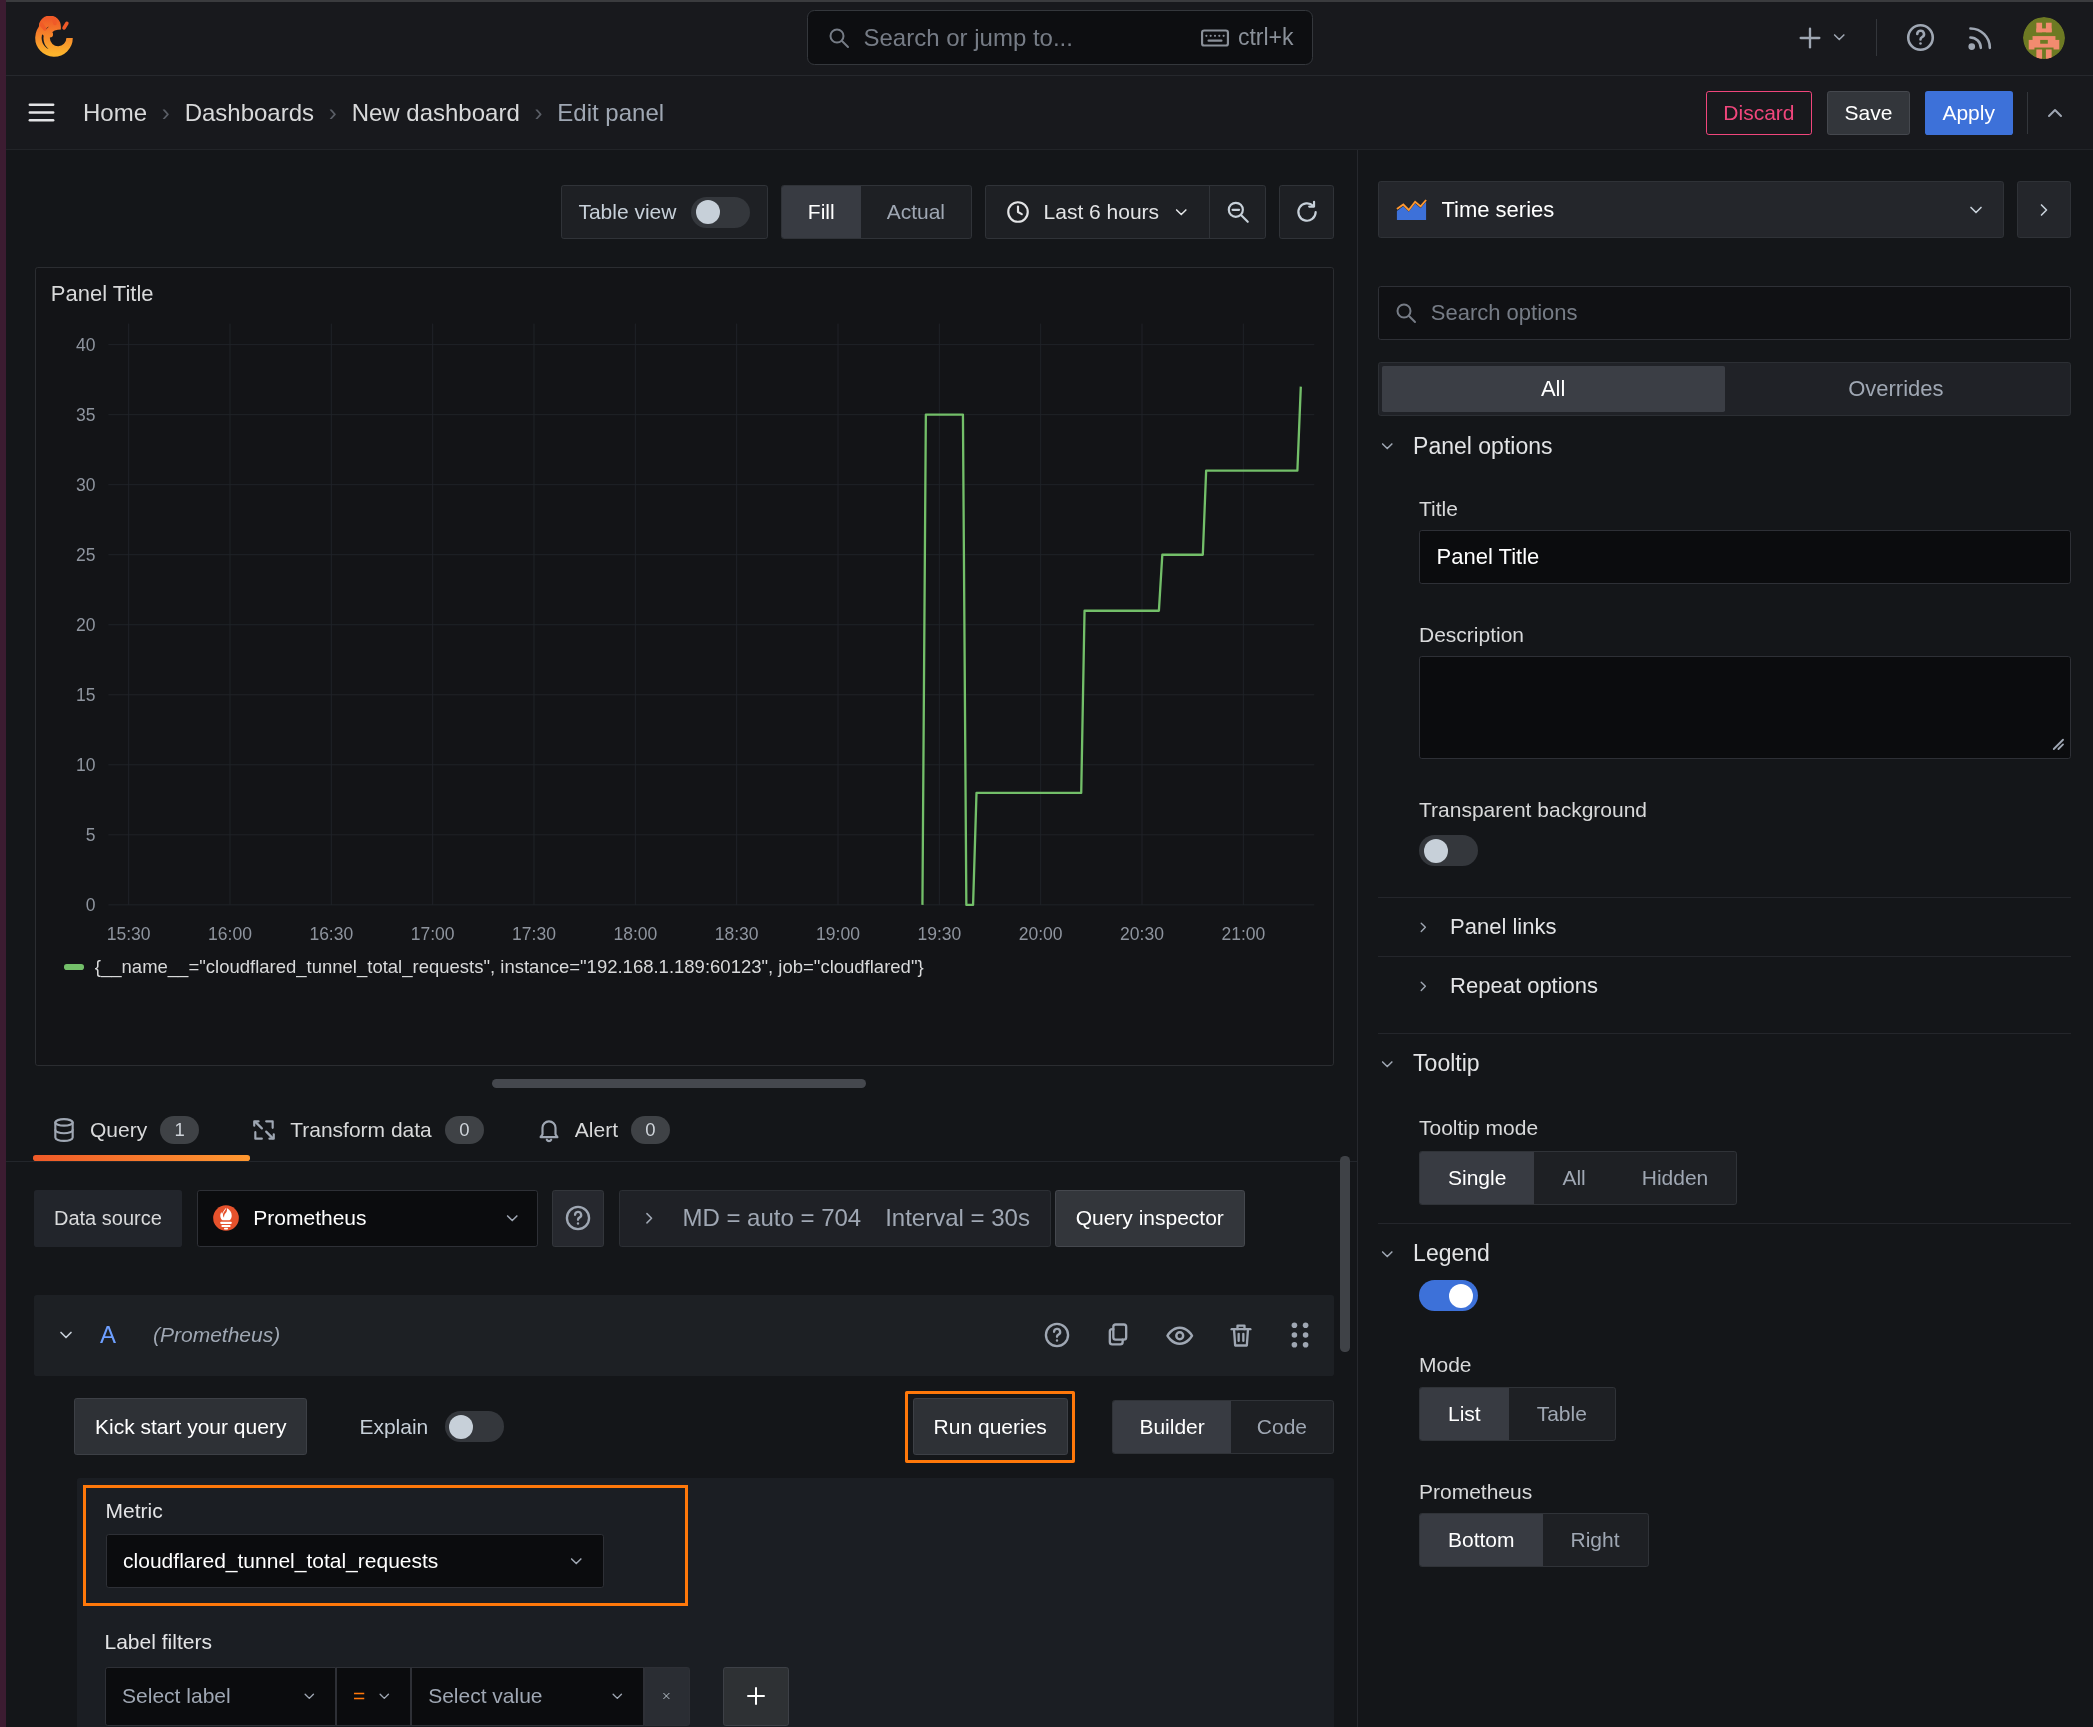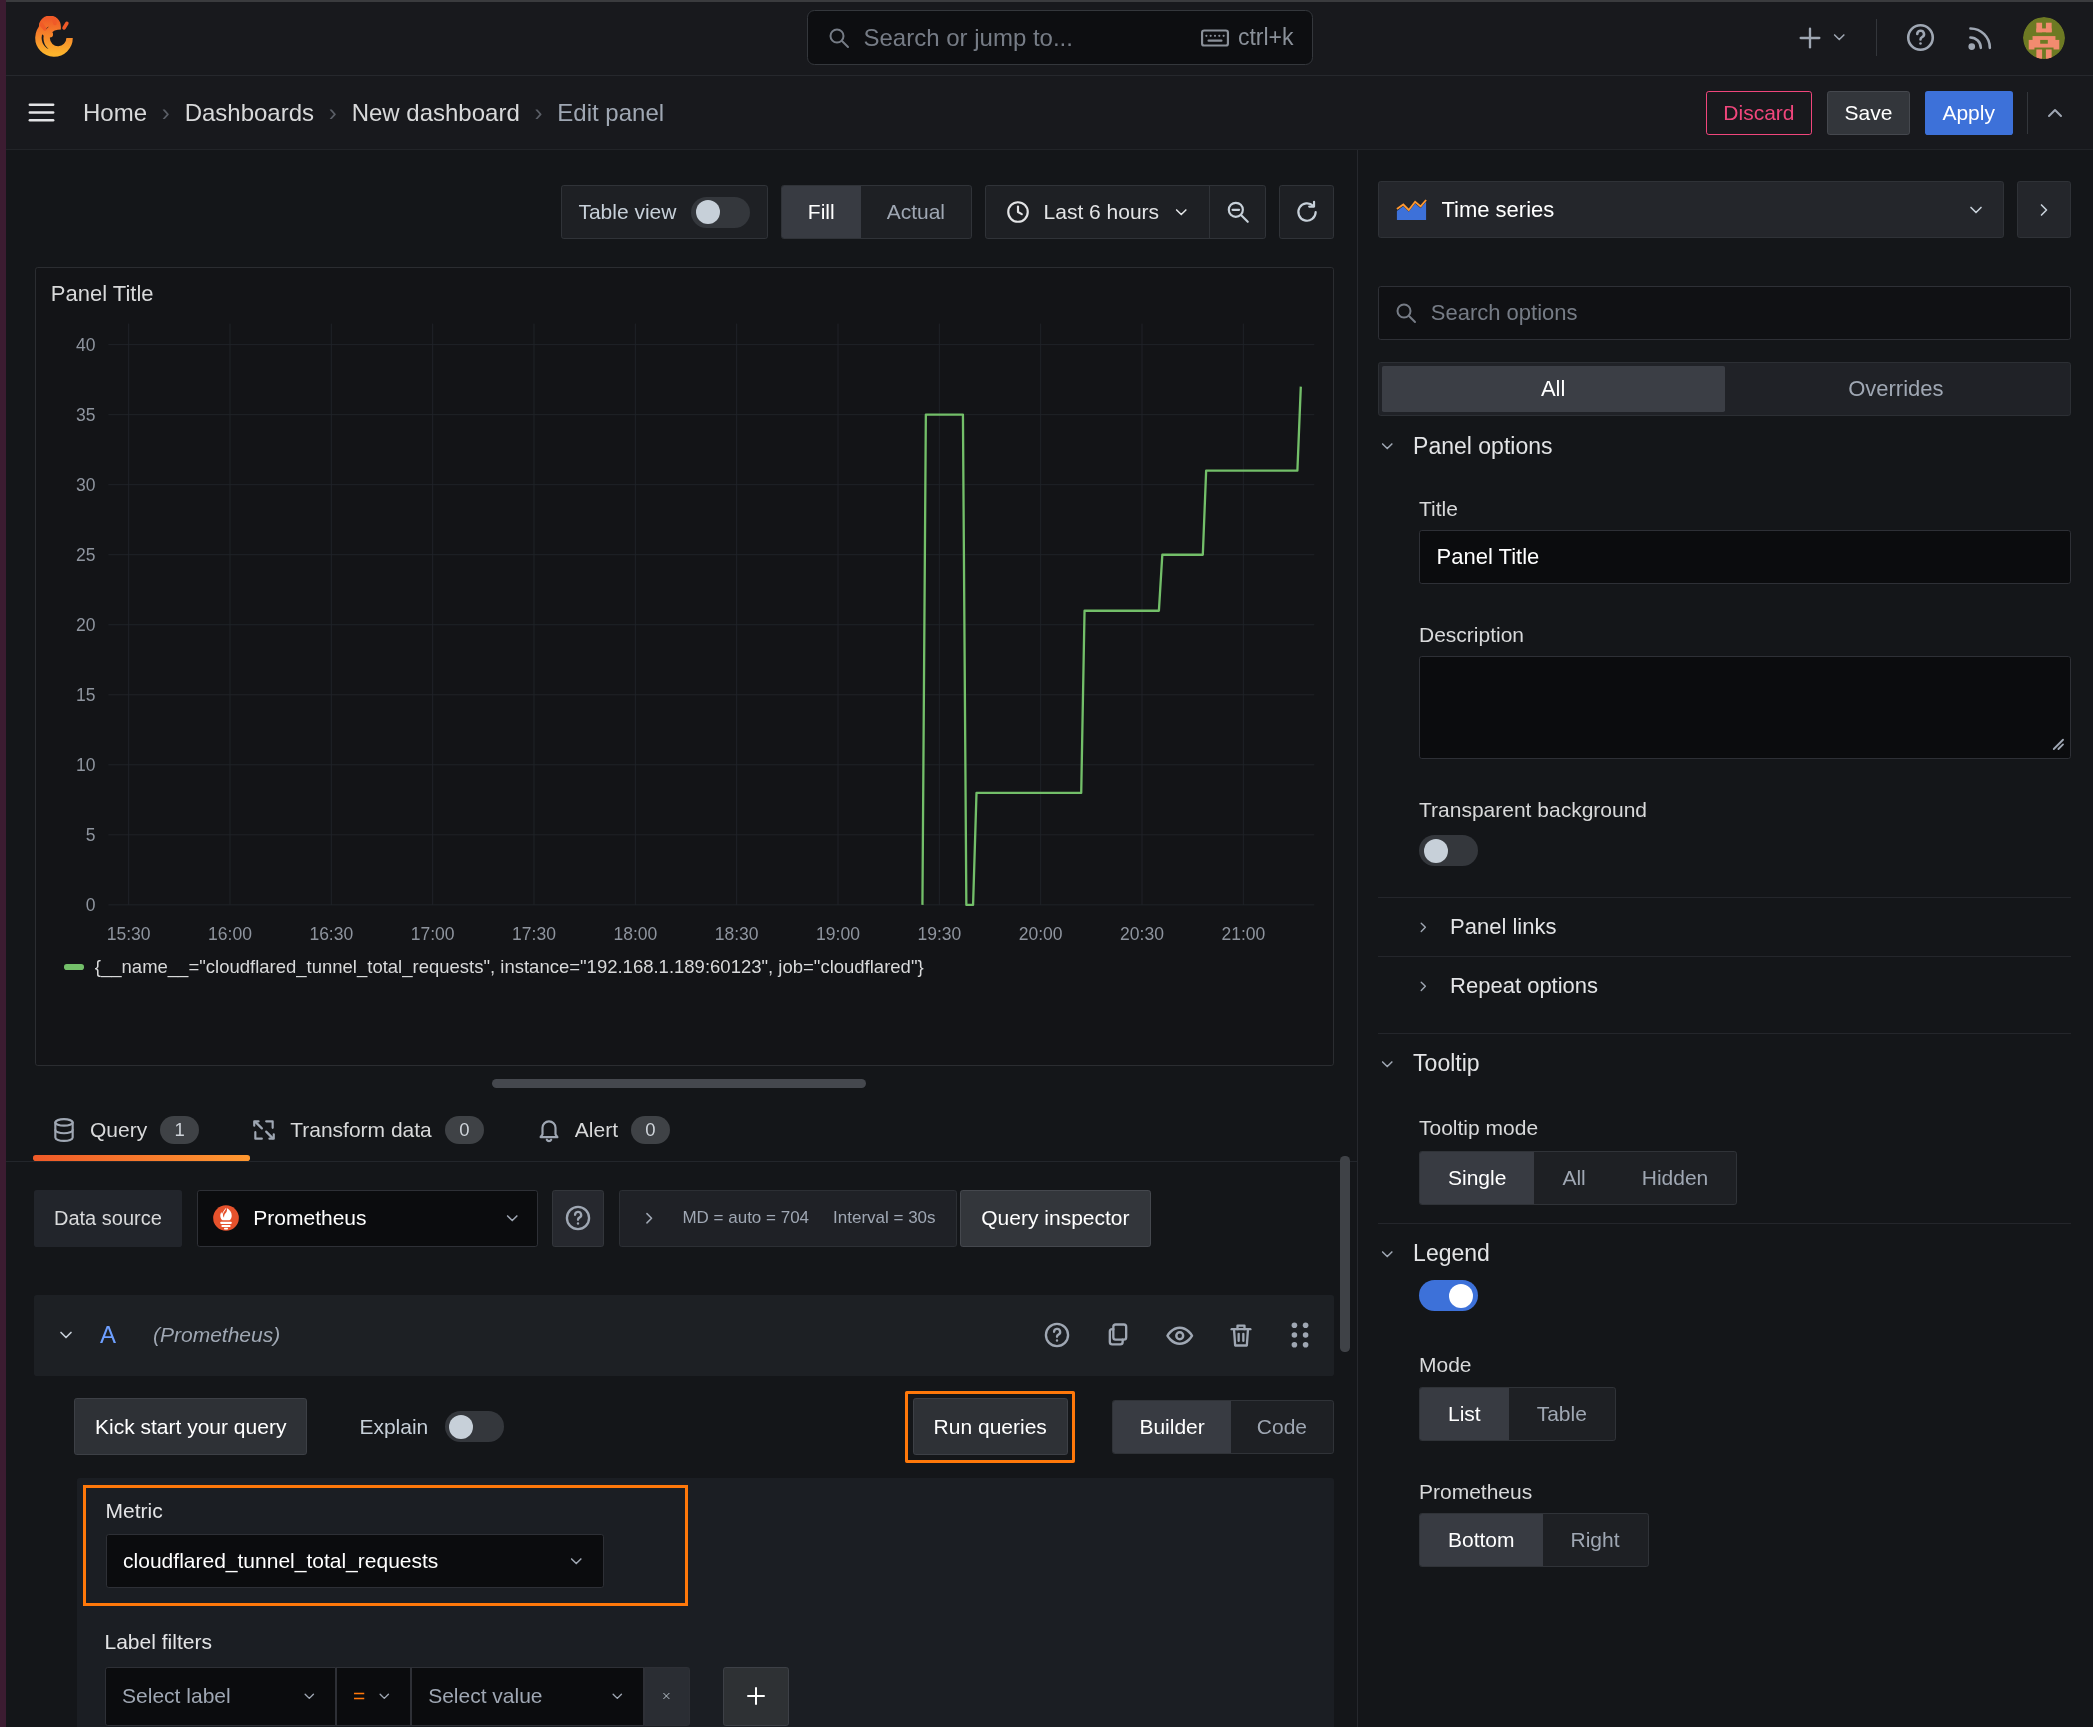--- a/index.html
+++ b/index.html
@@ -67,21 +67,21 @@
   .qtab .ticon{color:#9fa7b3;}
   .badge{background:#3f4246;color:#cfd4da;border-radius:14px;min-width:39px;height:28px;display:inline-flex;align-items:center;justify-content:center;font-size:18.5px;padding:0 9.2px;}
   .tab-underline{position:absolute;left:-18.5px;bottom:0;height:5.5px;width:217px;border-radius:2.8px;background:linear-gradient(90deg,#f05a28,#ff9830);}
   .tabs-border{border-bottom:0.9px solid #23262b;margin-top:0;}
 
   .ds-row{margin:28px 0 0 34px;display:flex;align-items:center;gap:3.7px;height:57px;}
   .ds-label{height:57px;background:#22252b;border-radius:2.8px;display:flex;align-items:center;padding:0 20px;font-size:20px;color:#d8d9da;}
   .ds-select{height:57px;width:341px;background:#0b0c0e;border:0.9px solid #2e3036;border-radius:2.8px;display:flex;align-items:center;gap:13px;padding:0 14.8px;font-size:21px;color:#ffffff;cursor:pointer;margin-left:11px;}
   .ds-select .chev{margin-left:auto;color:#9fa7b3;}
   .help-sq{width:52px;height:57px;margin-left:11px;background:#26282e;border:0.9px solid #33363b;border-radius:2.8px;display:flex;align-items:center;justify-content:center;color:#9fa7b3;cursor:pointer;}
-  .stats-group{height:57px;margin-left:11px;background:#1f2126;border:0.9px solid #2c2f34;border-radius:2.8px;display:flex;align-items:center;gap:24px;padding:0 20px;color:#9fa7b3;font-size:17px;}
+  .stats-group{height:57px;margin-left:11px;background:#1f2126;border:0.9px solid #2c2f34;border-radius:2.8px;display:flex;align-items:center;gap:24px;padding:0 20px;color:#9fa7b3;font-size:24px;}
   .qi-btn{height:57px;margin-left:0;background:#33363b;border:0.9px solid #45484e;border-radius:2.8px;display:flex;align-items:center;padding:16px 20px;font-size:21px;color:#ffffff;cursor:pointer;}
 
   .query-card{margin:48px 23px 0 34px;}
   .qhead{height:81px;background:#1d2024;border-radius:2.8px;display:flex;align-items:center;padding:0 22px;gap:24px;}
   .qref{color:#6e9fff;font-size:24px;font-weight:500;}
   .qds{color:#9fa7b3;font-size:21px;font-style:italic;margin-left:13px;}
   .qhead-icons{margin-left:auto;display:flex;align-items:center;gap:33px;color:#9fa7b3;}
   .kick-row{margin-top:14.8px;display:flex;align-items:center;}
   .kick-btn{height:57px;background:#2e3136;border:0.9px solid #3d4046;border-radius:2.8px;display:flex;align-items:center;padding:0 20px;font-size:21px;color:#ffffff;cursor:pointer;margin-left:40px;}
   .explain{display:flex;align-items:center;gap:16.6px;margin-left:52px;color:#c7d0d9;font-size:21px;}

